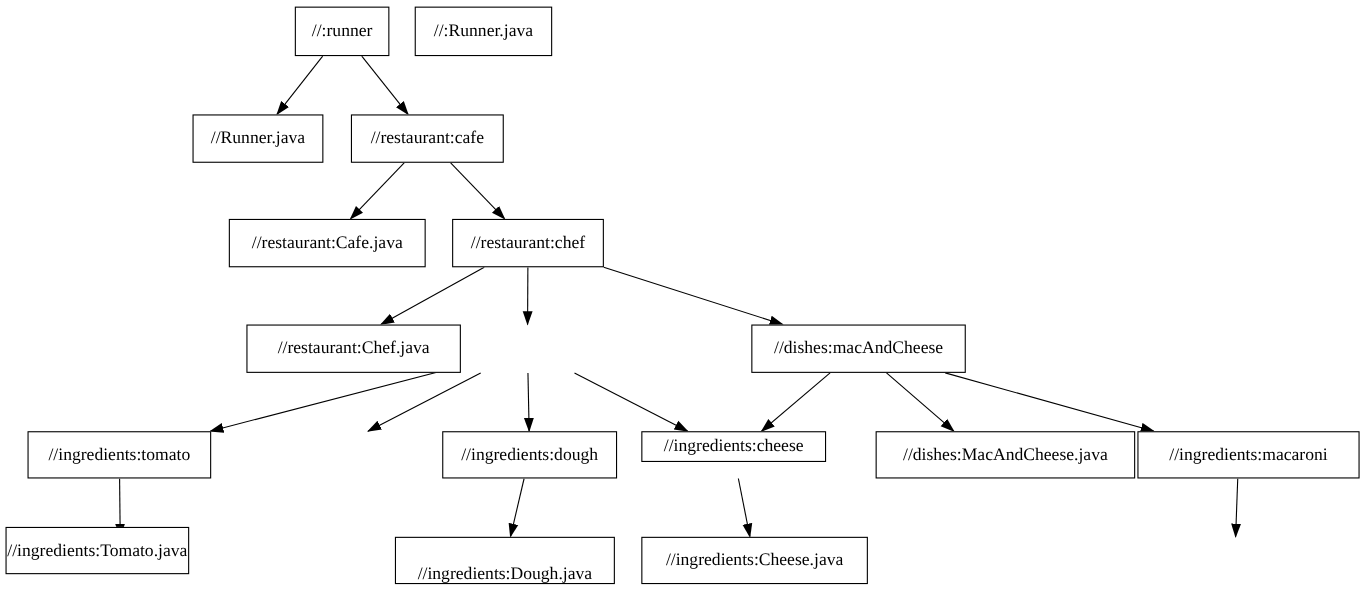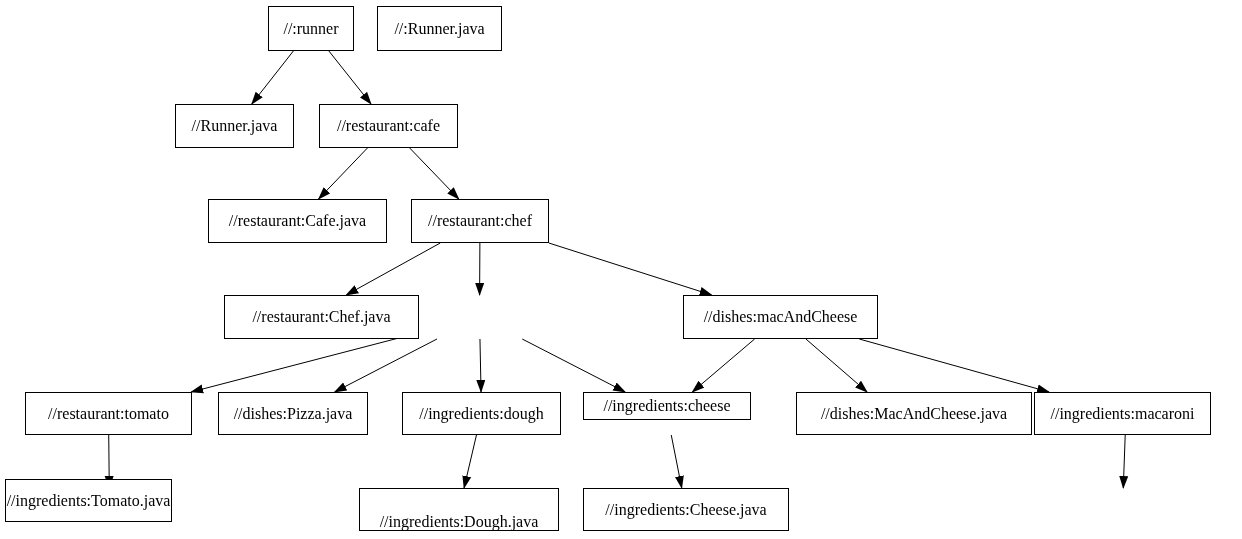--- a/index.html
+++ b/index.html
@@ -104,35 +104,32 @@
       <div class="node" style="left: 411px; top: 199px; width: 138px; height: 44px;">
         <span>//restaurant:chef</span>
       </div>
       <div class="node" style="left: 200px; top: 295px; width: 195px; height: 44px; margin-left: 24px;">
         <span>//restaurant:Chef.java</span>
       </div>
       <div class="node" style="left: 683px; top: 295px; width: 195px; height: 44px;">
         <span>//dishes:macAndCheese</span>
       </div>
       <div class="node" style="left: 25px; top: 392px; width: 167px; height: 43px;">
-        <span>//restaurant:tomato</span>
-      </div>
-      <div class="node" style="left: 218px; top: 392px; width: 150px; height: 43px;">
-        <span>//dishes:Pizza.java</span>
+        <span>//ingredients:tomato</span>
       </div>
       <div class="node" style="left: 402px; top: 392px; width: 159px; height: 43px;">
         <span>//ingredients:dough</span>
       </div>
       <div class="node" style="left: 583px; top: 392px; width: 168px; height: 28px;">
         <span>//ingredients:cheese</span>
       </div>
       <div class="node" style="left: 774px; top: 392px; width: 236px; height: 43px; margin-left: 22px;">
         <span>//dishes:MacAndCheese.java</span>
       </div>
-      <div class="node" style="left: 1034px; top: 392px; width: 177px; height: 43px;">
+      <div class="node" style="left: 1034px; top: 392px; width: 202px; height: 43px;">
         <span>//ingredients:macaroni</span>
       </div>
       <div class="node" style="left: 5px; top: 479px; width: 167px; height: 43px;">
         <span>//ingredients:Tomato.java</span>
       </div>
       <div class="node" style="left: 359px; top: 488px; width: 200px; height: 43px; align-items: flex-end;">
         <span>//ingredients:Dough.java</span>
       </div>
       <div class="node" style="left: 583px; top: 488px; width: 206px; height: 43px;">
         <span>//ingredients:Cheese.java</span>

